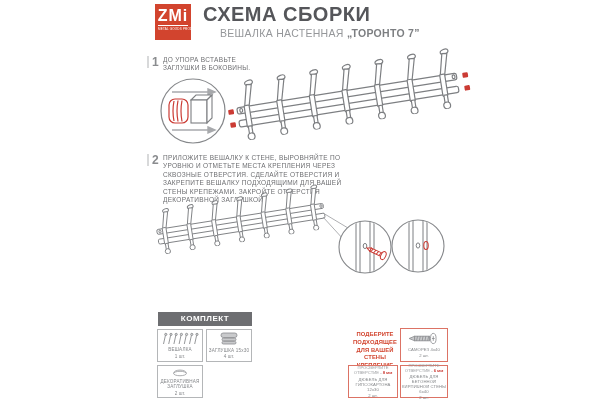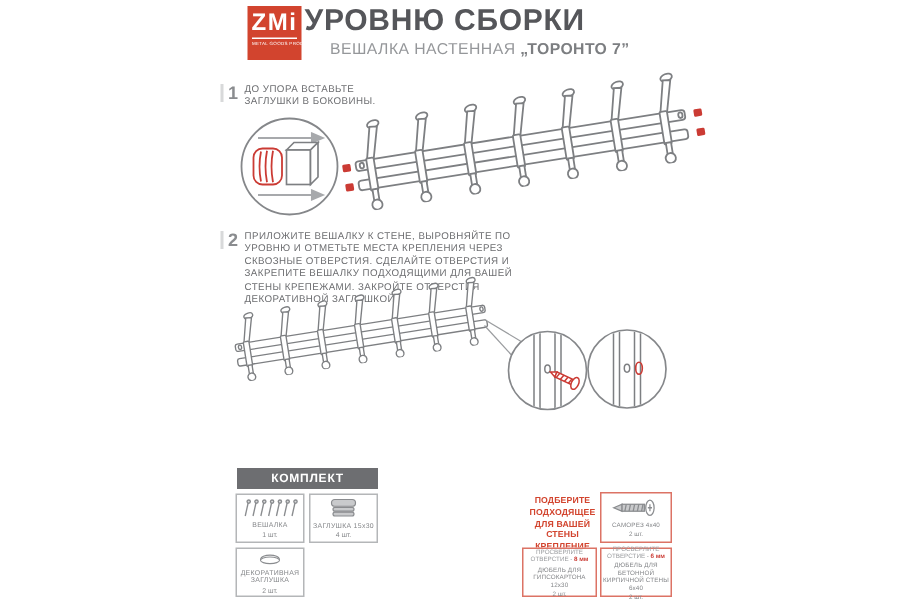--- a/index.html
+++ b/index.html
@@ -2,21 +2,21 @@
 <html><head>
 <meta charset="utf-8">
 <style>
   * { margin:0; padding:0; box-sizing:border-box; }
   html,body { background:#fff; }
   body { font-family:"Liberation Sans", sans-serif; }
   .page { position:relative; width:600px; height:400px; background:#fff; overflow:hidden; }
   .abs { position:absolute; }
 
   
-  .logo { left:165px; top:4px; width:36px; height:36px; background:#d2442e; color:#fff; text-align:center; }
+  .logo { left:155px; top:4px; width:36px; height:36px; background:#d2442e; color:#fff; text-align:center; }
   .logo-text { font-size:16px; font-weight:bold; letter-spacing:1px; margin-top:4px; line-height:16px; }
   .logo-caption { font-size:3px; letter-spacing:.2px; border-top:1px solid #fff; margin:1px 3px 0 3px; padding-top:1px; white-space:nowrap; }
   .page-title { left:203px; top:3px; font-size:20px; font-weight:bold; color:#55565a; letter-spacing:.5px; }
   .page-subtitle { left:220px; top:27px; font-size:10.5px; color:#95979a; letter-spacing:.3px; }
   .page-subtitle .name { font-weight:bold; color:#7c7e81; }
 
   
   .step-num { font-size:12px; font-weight:bold; color:#8a8c8f; border-left:2px solid #d8d9da; padding-left:3px; line-height:12px; }
   .step-text { font-size:6.5px; color:#6d6e71; line-height:1.3; letter-spacing:.3px; }
   .num1 { left:147px; top:56px; } .txt1 { left:163px; top:56px; width:88px; }
@@ -82,21 +82,21 @@
         <ellipse cx="4" cy="29.2" rx="1.4" ry="1.9"></ellipse>
         <ellipse cx="219" cy="29.2" rx="1.4" ry="1.9"></ellipse>
       </g>
     </defs>
   </svg>
 
   <div class="abs logo">
     <div class="logo-text">ZMi</div>
     <div class="logo-caption">METAL GOODS PRODUCTION</div>
   </div>
-  <h1 class="abs page-title">УРОВНЮ СБОРКИ</h1>
+  <h1 class="abs page-title">СХЕМА СБОРКИ</h1>
   <div class="abs page-subtitle">
     <span>ВЕШАЛКА НАСТЕННАЯ </span><span class="name">„ТОРОНТО 7”</span>
   </div>
 
   <div class="abs step-num num1">1</div>
   <p class="abs step-text txt1">ДО УПОРА ВСТАВЬТЕ ЗАГЛУШКИ В БОКОВИНЫ.</p>
 
   <svg class="abs illus1-circle" width="72" height="72" viewBox="0 0 72 72">
     <circle cx="35" cy="35" r="32" fill="#fff" stroke="#85878a" stroke-width="1.2"></circle>
     <g stroke="#a7a9ac" stroke-width="1.4" fill="#a7a9ac">

